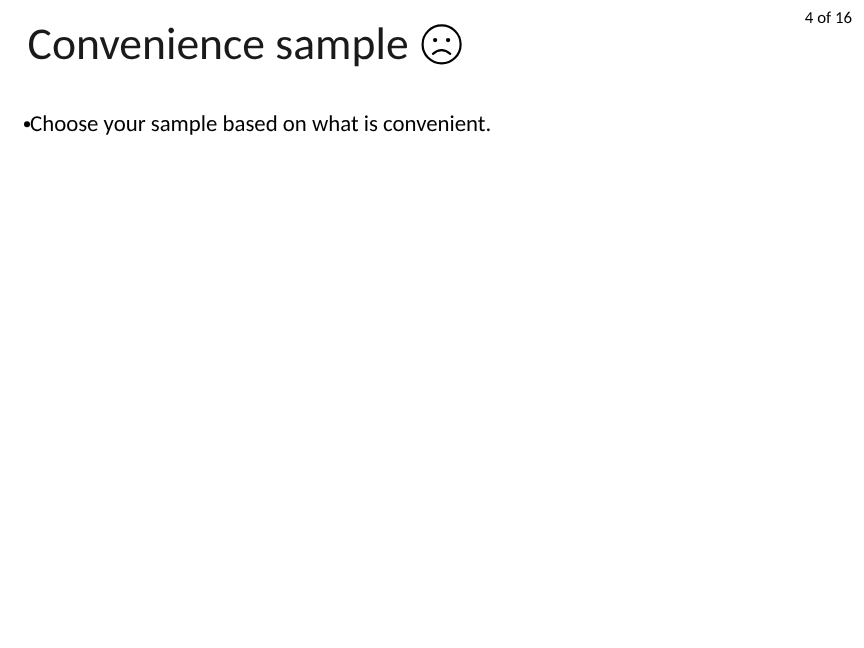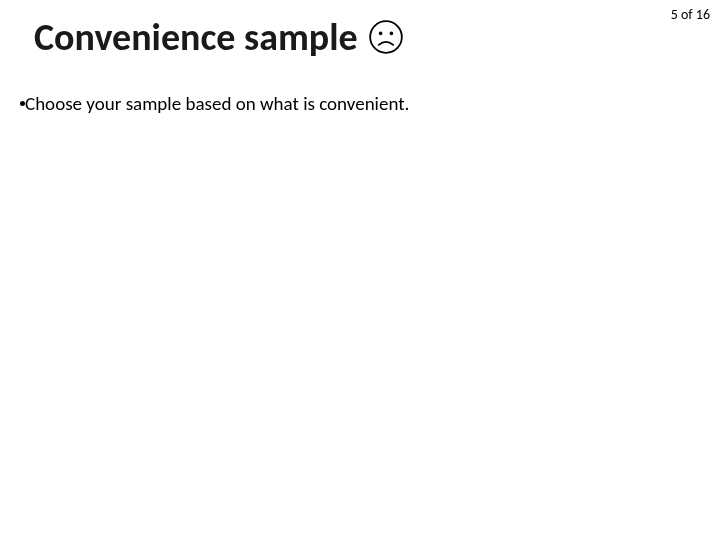--- a/index.html
+++ b/index.html
@@ -18,23 +18,23 @@
     .page-counter {
       position: absolute;
       top: 6px;
       right: 10px;
       font-size: 14px;
       color: #000000;
     }
     .slide-title {
       position: absolute;
       top: 14px;
-      left: 34px;
+      left: 23px;
       font-size: 38px;
-      font-weight: 700;
+      font-weight: 400;
       color: #1a1a1a;
       display: flex;
       align-items: center;
       gap: 8px;
     }
     .sad-face {
       display: inline-flex;
       align-items: center;
       margin-left: 2px;
     }
@@ -59,21 +59,21 @@
       height: 5px;
       background: #000000;
       border-radius: 50%;
       margin-top: 9px;
       flex-shrink: 0;
     }
   </style>
 </head>
 <body>
 
-<div class="page-counter">5 of 16</div>
+<div class="page-counter">4 of 16</div>
 
 <h1 class="slide-title">
   <span>Convenience sample</span>
   <span class="sad-face">
     <svg viewBox="0 0 100 100" xmlns="http://www.w3.org/2000/svg">
       <circle cx="50" cy="50" r="44" fill="none" stroke="#000000" stroke-width="5"></circle>
       <circle cx="35" cy="40" r="5" fill="#000000"></circle>
       <circle cx="65" cy="40" r="5" fill="#000000"></circle>
       <path d="M 30 72 Q 50 55 70 72" fill="none" stroke="#000000" stroke-width="5" stroke-linecap="round"></path>
     </svg>

